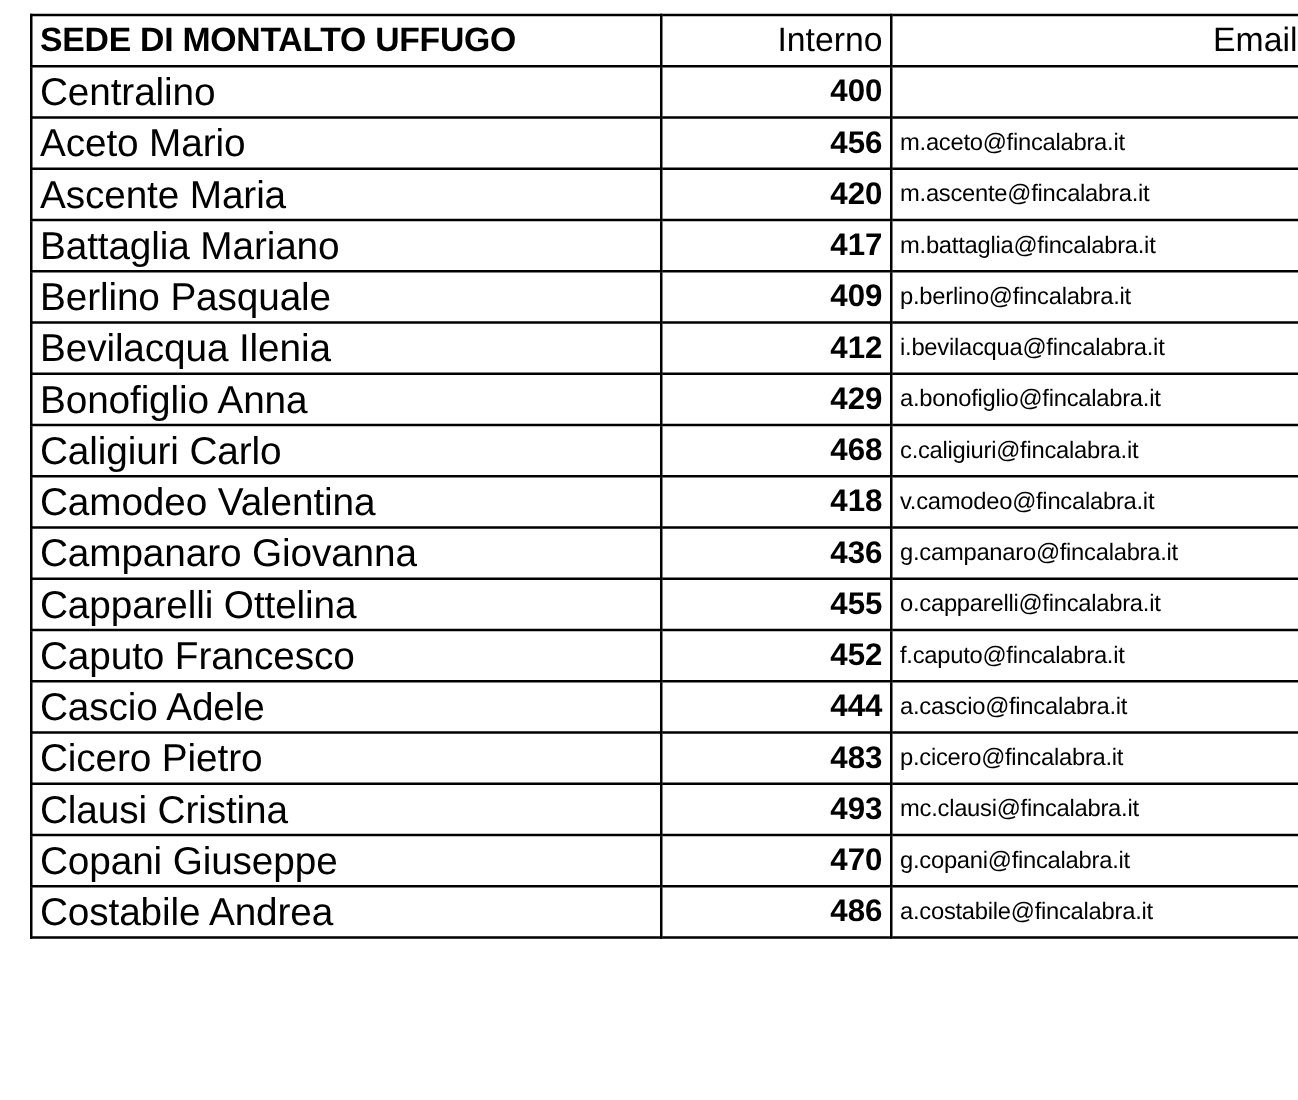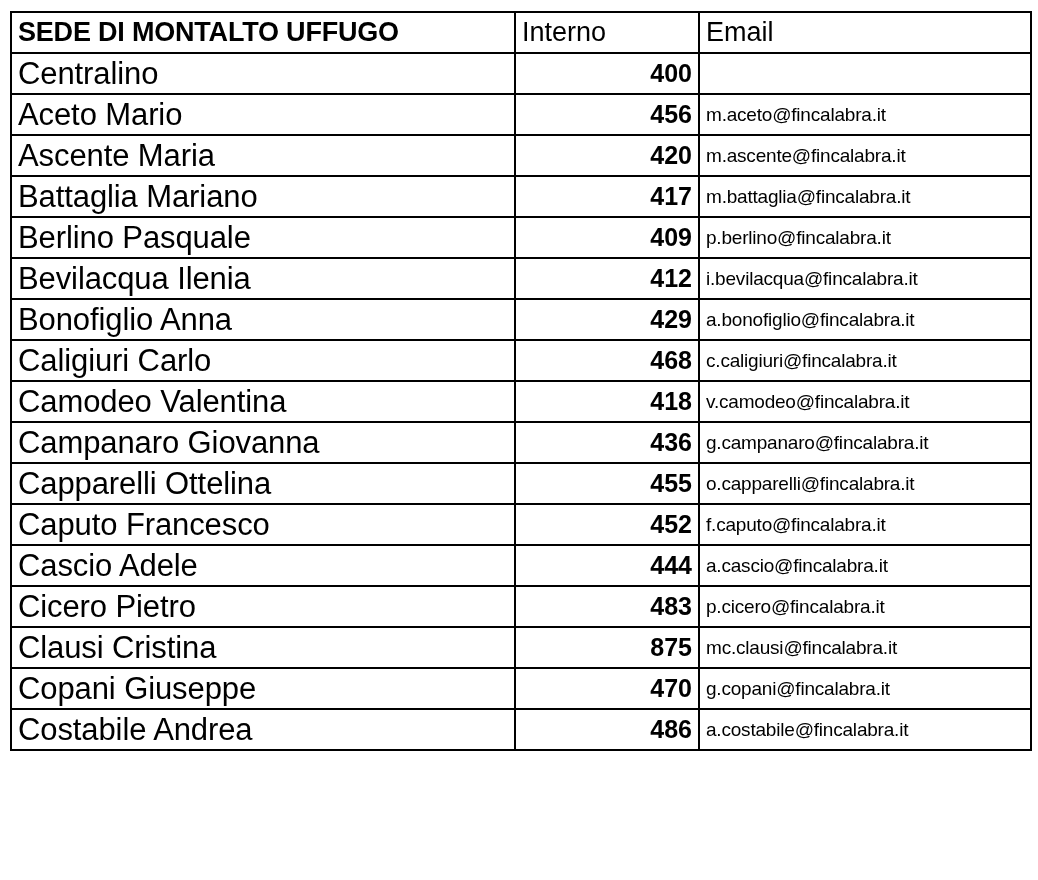--- a/index.html
+++ b/index.html
@@ -12,21 +12,21 @@
     width: 1038px;
     height: 880px;
     overflow: hidden;
     font-family: "Liberation Sans", sans-serif;
     color: #000000;
     -webkit-font-smoothing: antialiased;
   }
 
   #directory-sheet {
     position: absolute;
-    left: 10px;
+    left: 24px;
     top: 11px;
     width: 860px;
   }
 
   table.directory-table {
     border-collapse: collapse;
     table-layout: fixed;
     width: 1020px;
     background: #ffffff;
   }
@@ -48,21 +48,21 @@
   
   tr.header-row th.head-name {
     text-align: left;
     font-size: 27px;
     font-weight: bold;
     letter-spacing: -0.2px;
     line-height: 1;
   }
   tr.header-row th.head-ext,
   tr.header-row th.head-email {
-    text-align: left;
+    text-align: right;
     font-size: 27px;
     font-weight: normal;
     line-height: 1;
   }
 
   
   td.cell-name {
     text-align: left;
     font-size: 31px;
     font-weight: normal;
@@ -167,21 +167,21 @@
           <td class="cell-ext">444</td>
           <td class="cell-email">a.cascio@fincalabra.it</td>
         </tr>
         <tr>
           <td class="cell-name">Cicero Pietro</td>
           <td class="cell-ext">483</td>
           <td class="cell-email">p.cicero@fincalabra.it</td>
         </tr>
         <tr>
           <td class="cell-name">Clausi Cristina</td>
-          <td class="cell-ext">875</td>
+          <td class="cell-ext">493</td>
           <td class="cell-email">mc.clausi@fincalabra.it</td>
         </tr>
         <tr>
           <td class="cell-name">Copani Giuseppe</td>
           <td class="cell-ext">470</td>
           <td class="cell-email">g.copani@fincalabra.it</td>
         </tr>
         <tr>
           <td class="cell-name">Costabile Andrea</td>
           <td class="cell-ext">486</td>

